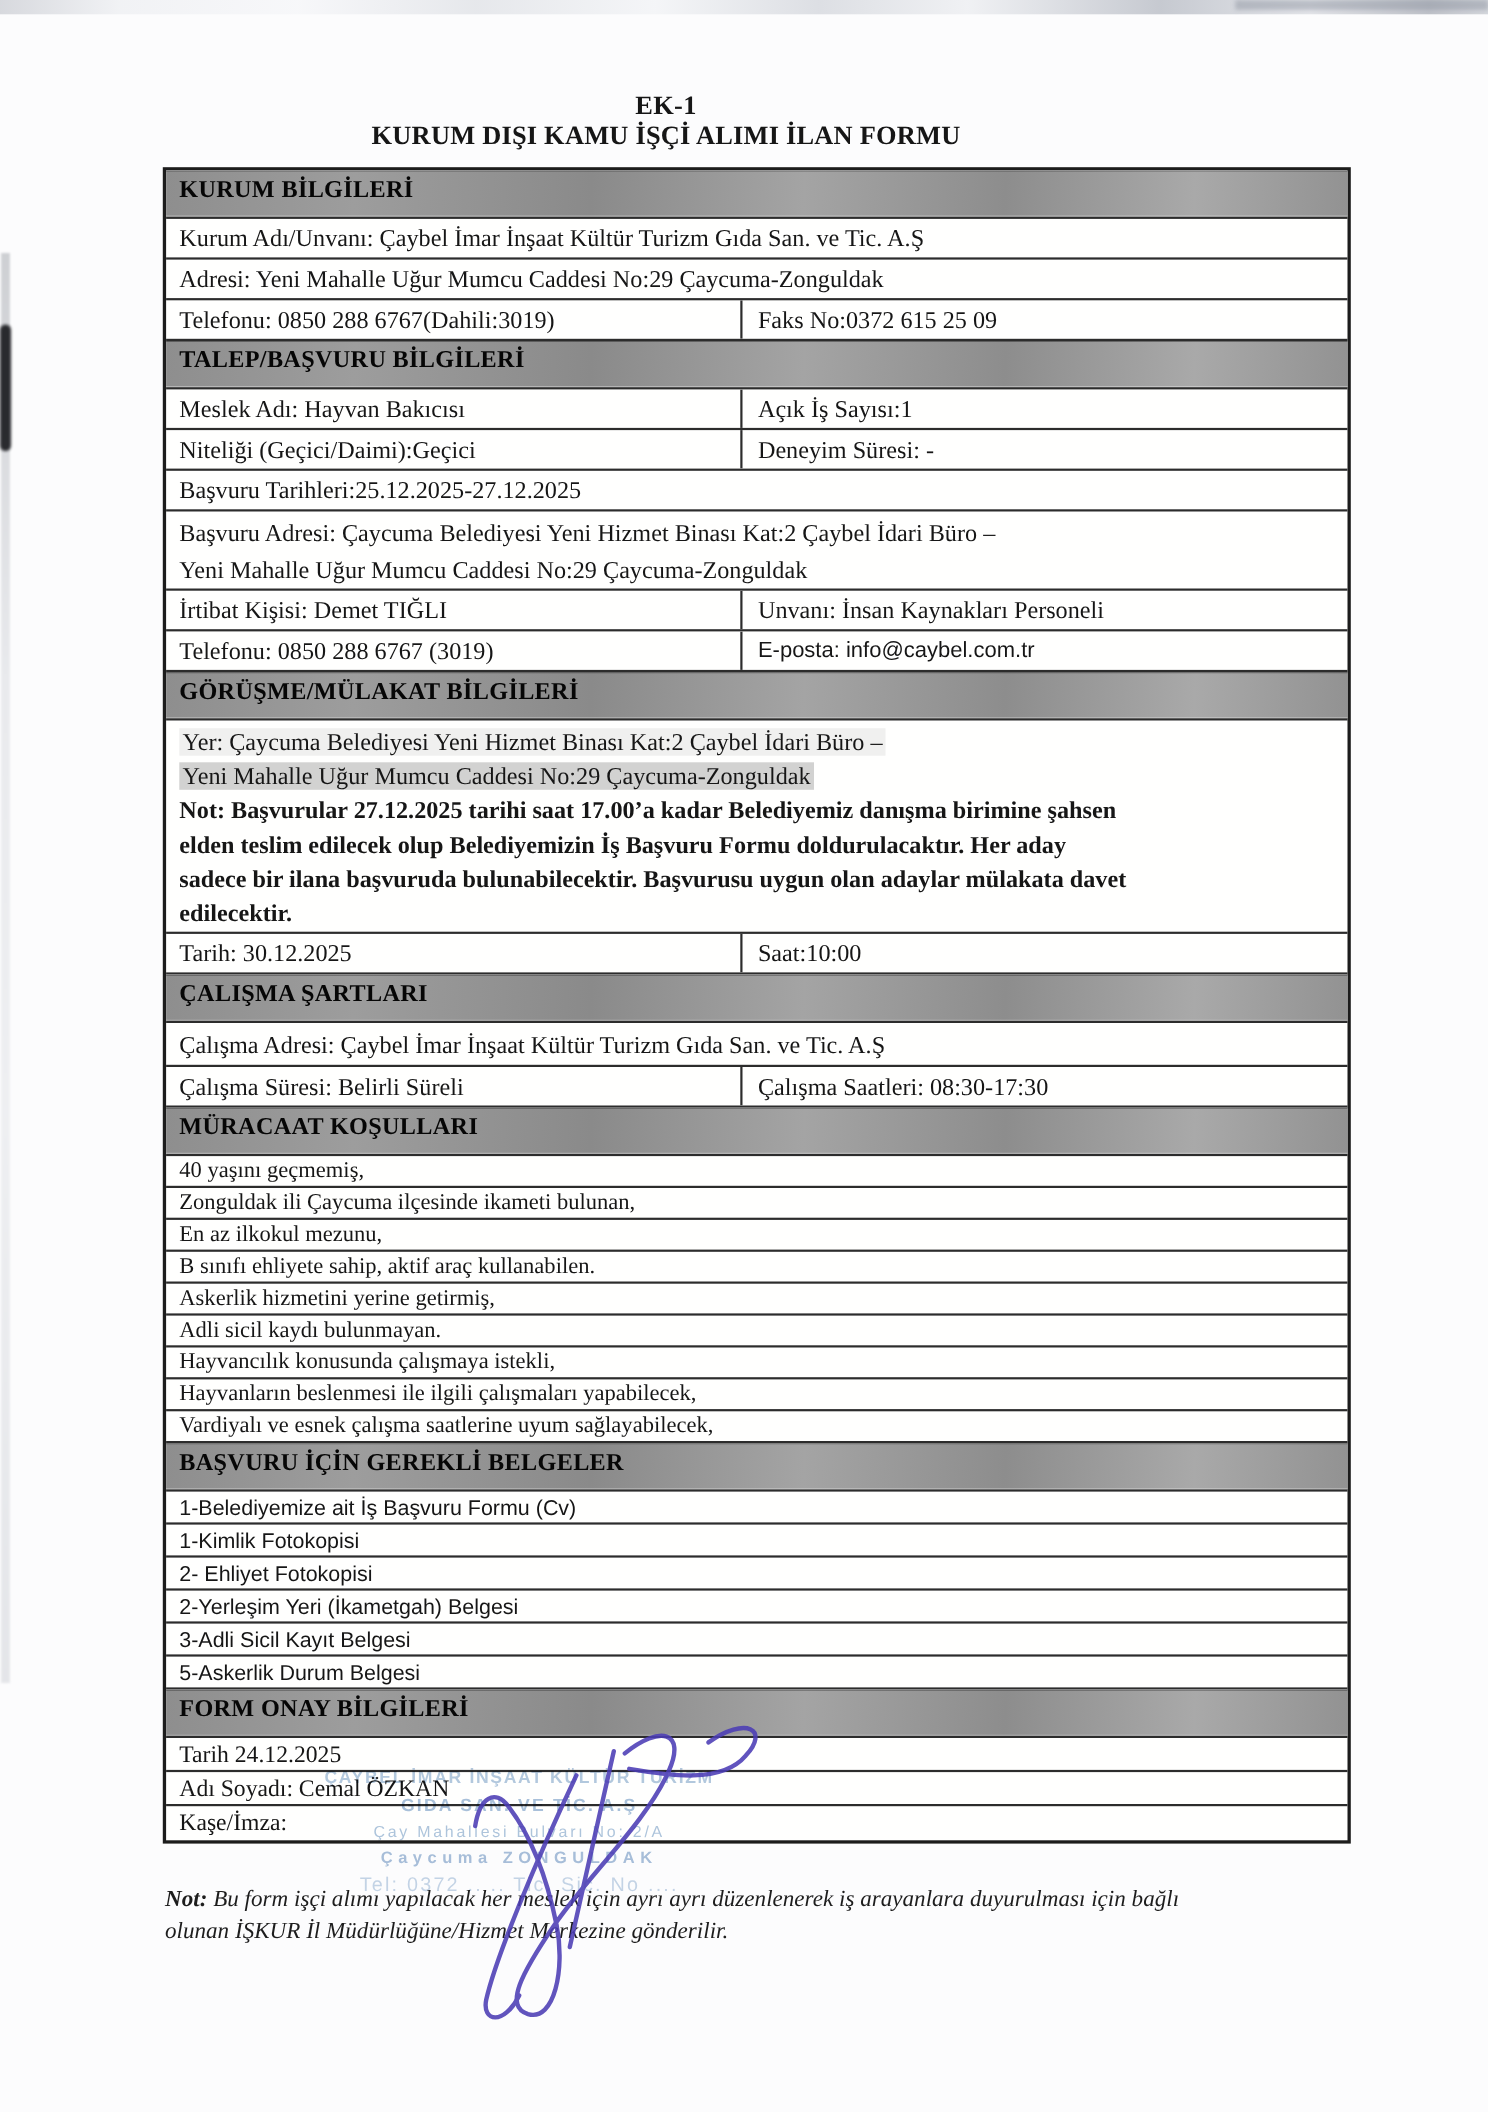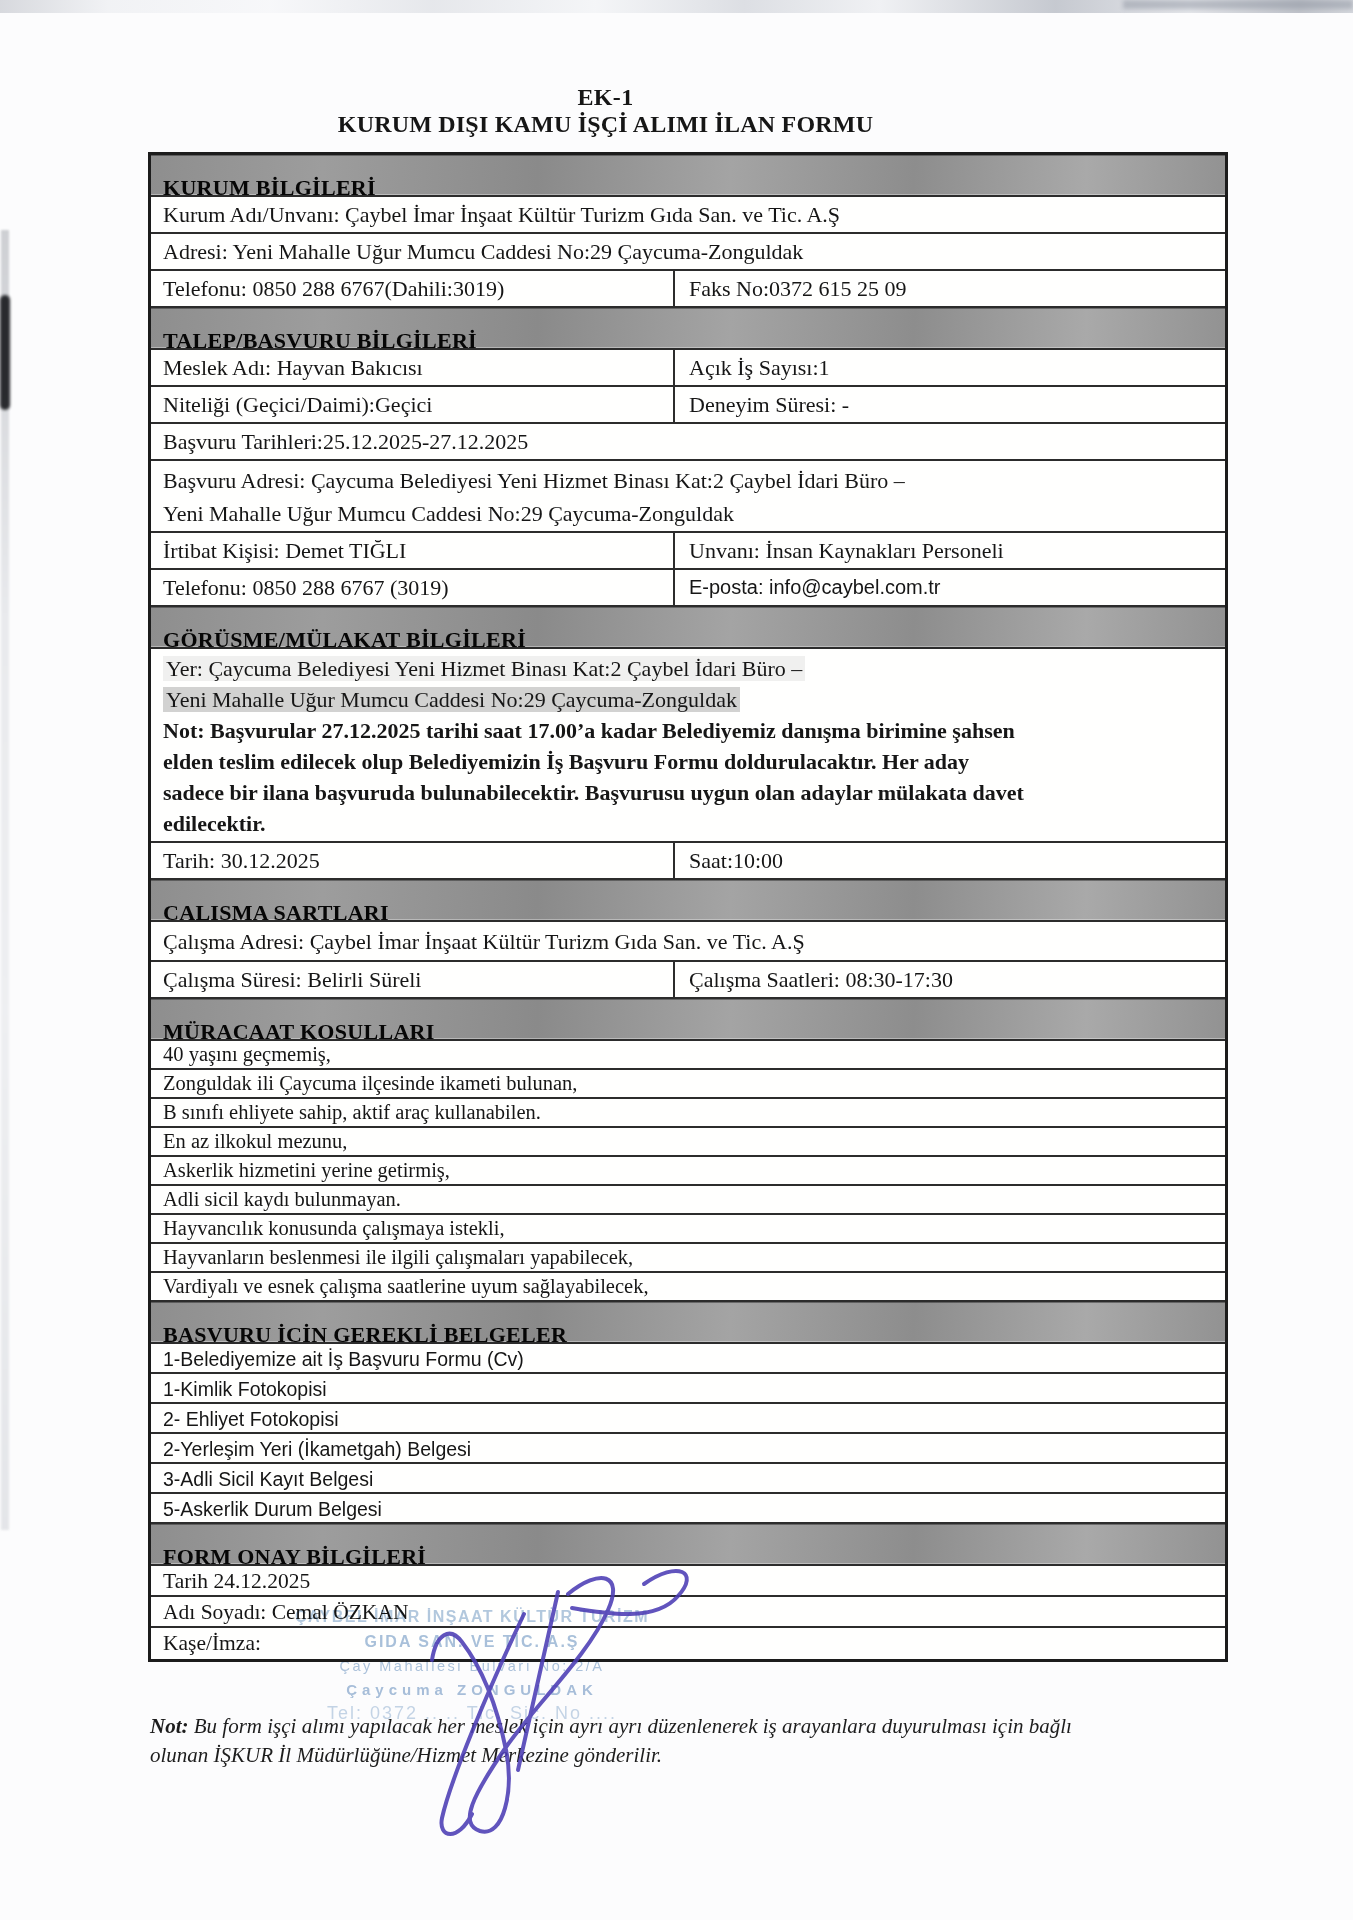--- a/index.html
+++ b/index.html
@@ -25,21 +25,21 @@
   .t2 { font-size:24px; font-weight:bold; letter-spacing:.2px; }
 
   
   .doc-table {
     position:absolute; left:148px; top:152px; width:1080px;
     border:3px solid #1c1c1c; background:#fffffe;
   }
   .doc-table > div { border-bottom:2px solid #2c2c2c; overflow:hidden; }
   .doc-table > div:last-child { border-bottom:none; }
   .bar {
-    height:28px; padding:20px 12px; font-size:22px; font-weight:bold; color:#060606;
+    height:44px; padding:4px 12px; font-size:22px; font-weight:bold; color:#060606;
     letter-spacing:.3px; white-space:nowrap;
     background:linear-gradient(93deg,#8e8e8e,#9d9d9d 16%,#8a8a8a 36%,#a4a4a4 54%,#8d8d8d 71%,#a9a9a9 87%,#929292);
     box-shadow:inset 0 1px 0 rgba(0,0,0,.35), inset 0 -1px 0 rgba(255,255,255,.35);
   }
   .row { height:37px; padding:4px 12px; font-size:22px; line-height:27px; white-space:nowrap; }
   .row2 { height:72px; padding:3px 12px; font-size:22px; }
   .row2 .l { line-height:33px; white-space:nowrap; }
   .rowx { height:40px; padding:6px 12px; font-size:22px; line-height:27px; white-space:nowrap; }
   .split { display:flex; padding:0; }
   .split .cl { width:524px; height:100%; padding:4px 12px; border-right:2px solid #2c2c2c; white-space:nowrap; font-size:22px; line-height:27px; }
@@ -139,22 +139,22 @@
     <div class="bar">ÇALIŞMA ŞARTLARI</div>
     <div class="rowx">Çalışma Adresi: Çaybel İmar İnşaat Kültür Turizm Gıda San. ve Tic. A.Ş</div>
     <div class="row split">
       <div class="cl">Çalışma Süresi: Belirli Süreli</div>
       <div class="cr">Çalışma Saatleri: 08:30-17:30</div>
     </div>
 
     <div class="bar">MÜRACAAT KOŞULLARI</div>
     <div class="thin">40 yaşını geçmemiş,</div>
     <div class="thin">Zonguldak ili Çaycuma ilçesinde ikameti bulunan,</div>
+    <div class="thin">En az ilkokul mezunu,</div>
     <div class="thin">B sınıfı ehliyete sahip, aktif araç kullanabilen.</div>
-    <div class="thin">En az ilkokul mezunu,</div>
     <div class="thin">Askerlik hizmetini yerine getirmiş,</div>
     <div class="thin">Adli sicil kaydı bulunmayan.</div>
     <div class="thin">Hayvancılık konusunda çalışmaya istekli,</div>
     <div class="thin">Hayvanların beslenmesi ile ilgili çalışmaları yapabilecek,</div>
     <div class="thin">Vardiyalı ve esnek çalışma saatlerine uyum sağlayabilecek,</div>
 
     <div class="bar">BAŞVURU İÇİN GEREKLİ BELGELER</div>
     <div class="sansrow">1-Belediyemize ait İş Başvuru Formu (Cv)</div>
     <div class="sansrow">1-Kimlik Fotokopisi</div>
     <div class="sansrow">2- Ehliyet Fotokopisi</div>

